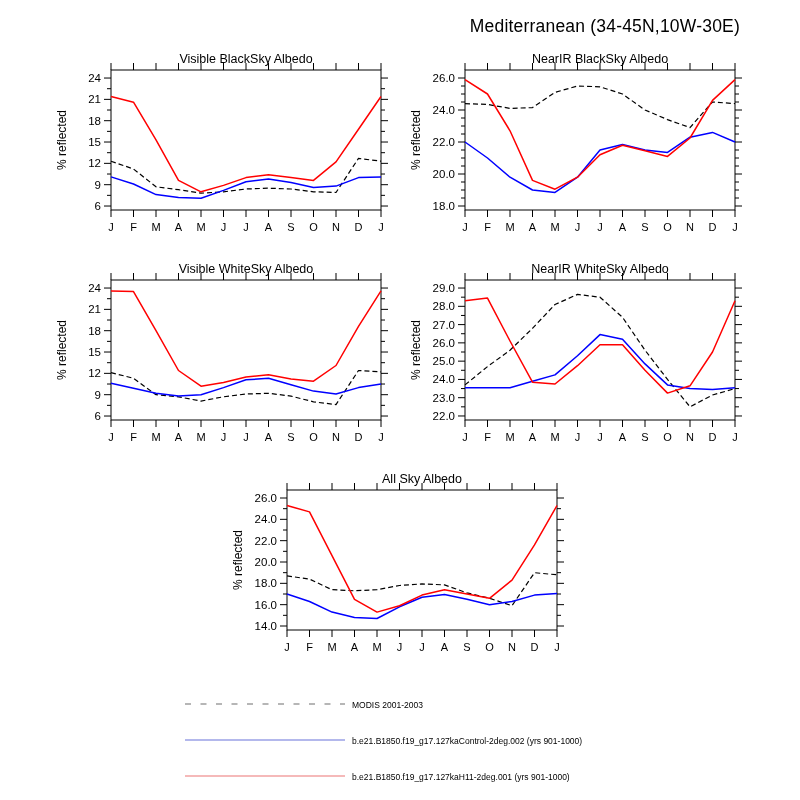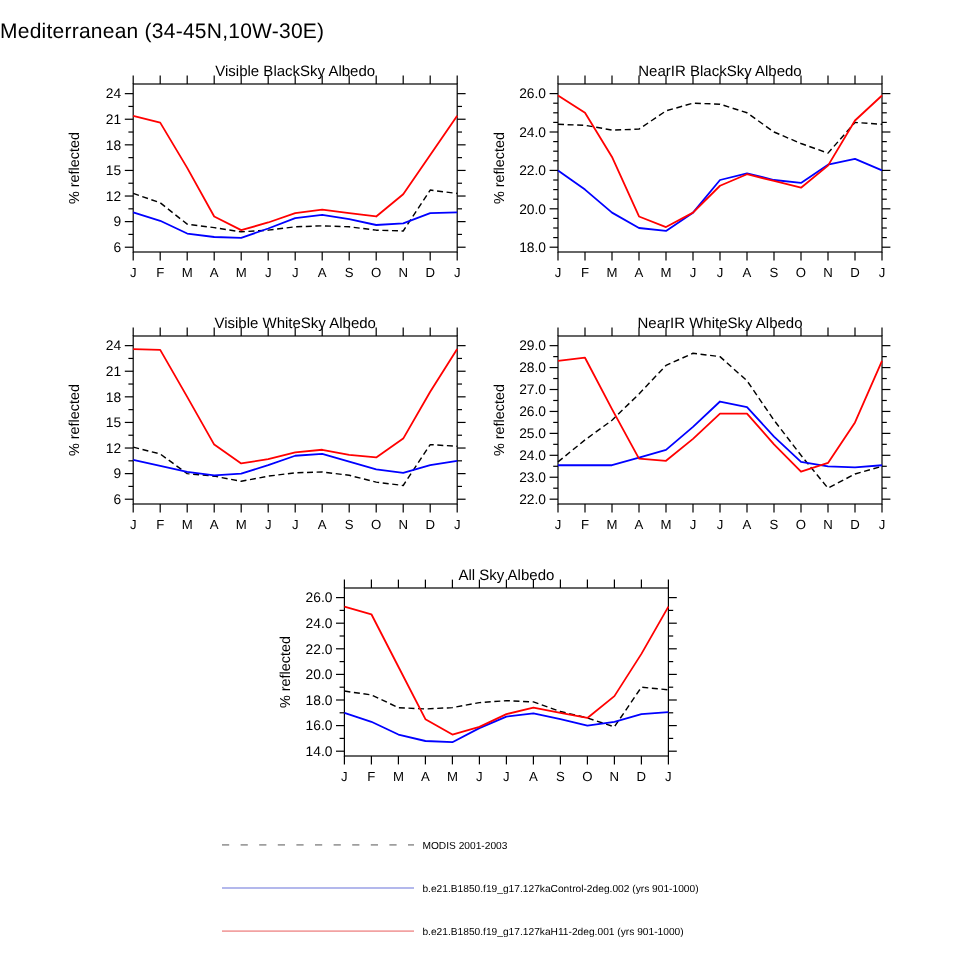--- a/index.html
+++ b/index.html
@@ -1,18 +1,18 @@
 <!DOCTYPE html>
 <html><head>
 <meta charset="utf-8">
 <style>
   html,body{margin:0;padding:0;background:#ffffff;}
   #figure{position:relative;width:800px;height:800px;background:#ffffff;
           font-family:"Liberation Sans", sans-serif;}
-  #page-title{position:absolute;top:16px;left:0;width:740px;text-align:left;
+  #page-title{position:absolute;top:16px;left:0;width:740px;text-align:right;
           font-size:17.5px;color:#000;letter-spacing:0.2px;}
   svg{position:absolute;top:0;left:0;}
   text{fill:#000000;}
 </style>
 </head>
 <body>
 
 <div id="figure">
   <div id="page-title">Mediterranean (34-45N,10W-30E)</div>
   <svg id="plot" width="800" height="800" viewBox="0 0 800 800">

